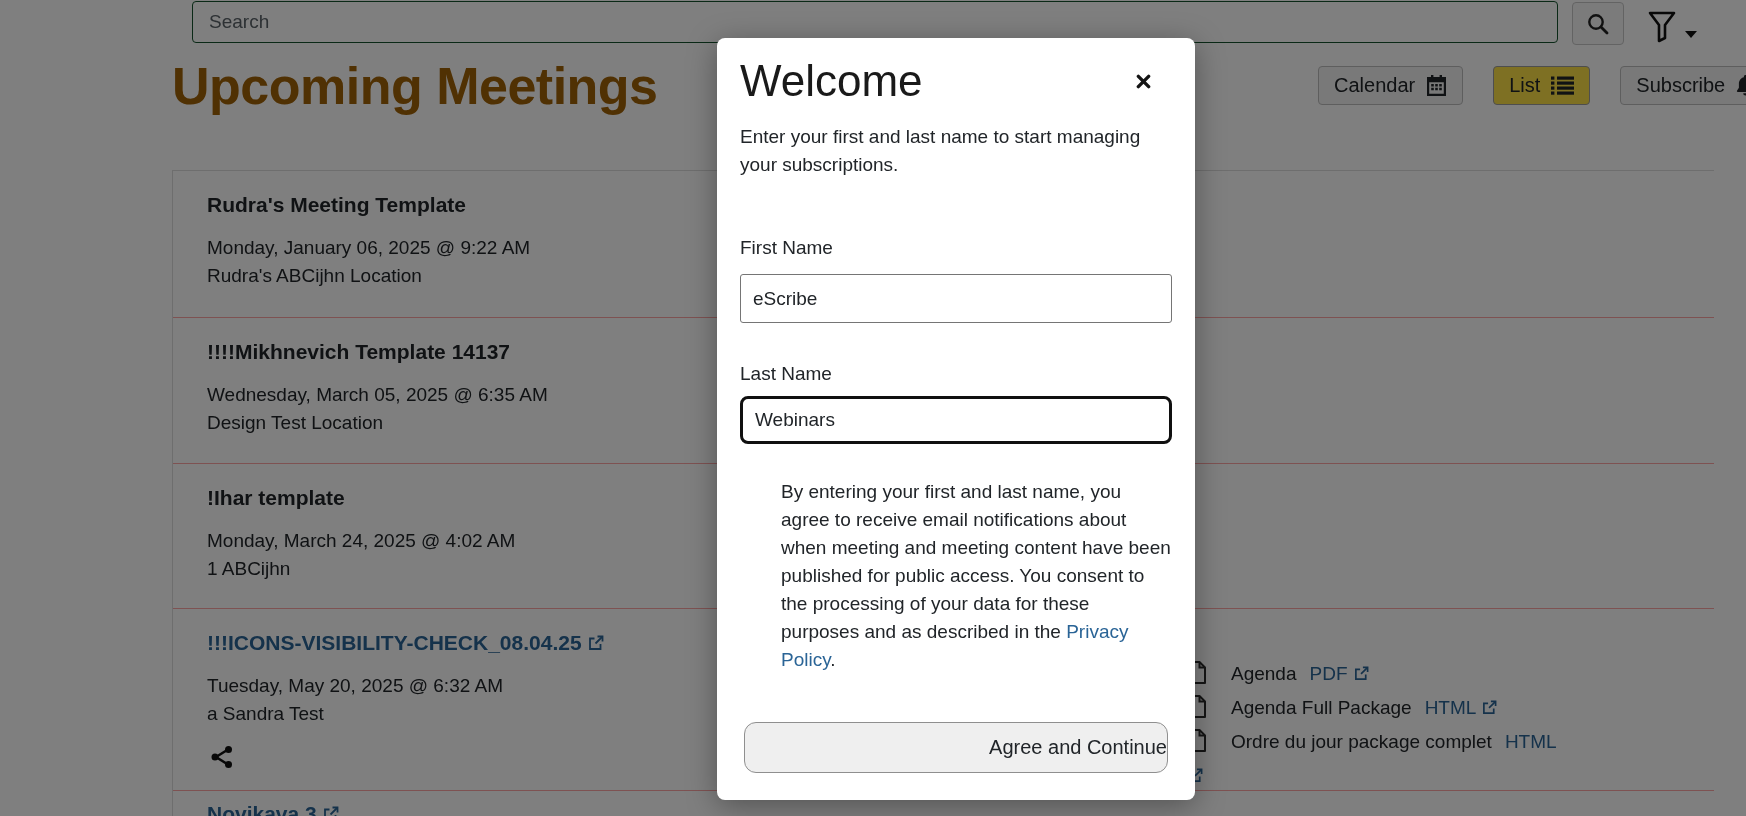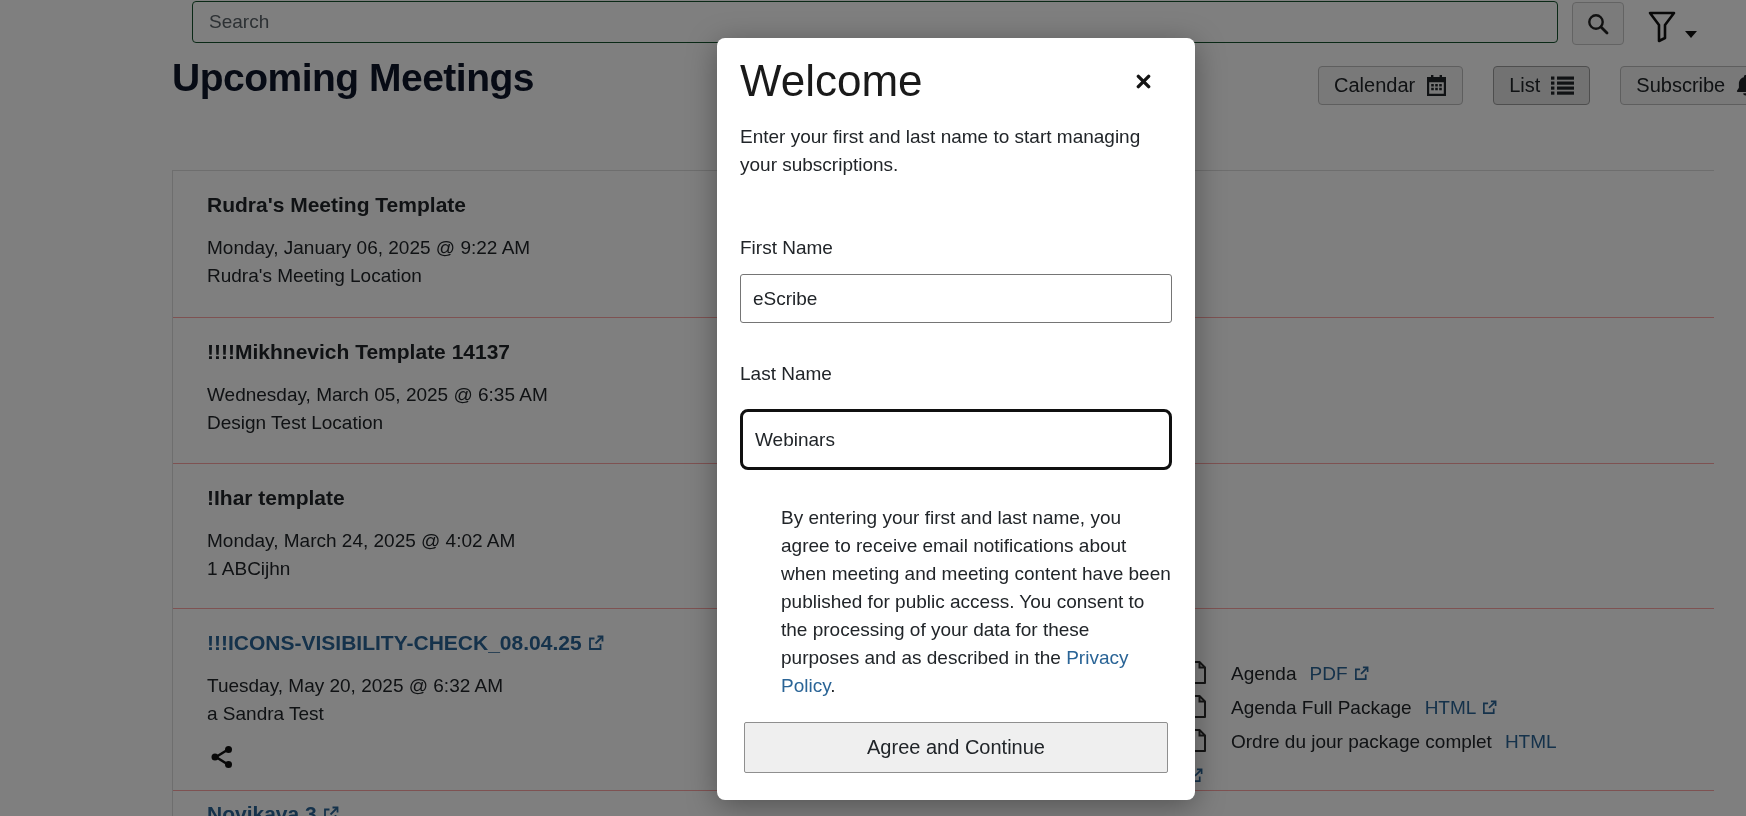--- a/index.html
+++ b/index.html
@@ -34,29 +34,29 @@
   }
   .caret-down {
     width: 0; height: 0; margin-top: 14px;
     border-left: 6px solid transparent; border-right: 6px solid transparent;
     border-top: 7px solid #111;
   }
 
   
   .page-title {
     position: absolute; left: 172px; top: 56px;
-    font-size: 39px; font-weight: 700; color: #0f172a; letter-spacing: -0.5px;
+    font-size: 52px; font-weight: 700; color: #a16207; letter-spacing: -0.5px;
   }
   .view-btns { position: absolute; left: 1318px; top: 66px; display: flex; gap: 30px; }
   .view-btn {
     height: 39px; padding: 10px 15px; display: flex; align-items: center; gap: 11px;
     background: #f2f2f2; border: 1px solid #bdbdbd; border-radius: 4px;
     font-family: inherit; font-size: 20px; color: #212529; cursor: pointer; white-space: nowrap;
   }
-  .view-btn.active { background: #e5e5e5; border-color: #9c9c9c; }
+  .view-btn.active { background: #fde047; border-color: #9c9c9c; }
 
   
   .meeting-list {
     position: absolute; left: 172px; top: 170px; width: 1542px;
     border-top: 1px solid #dcdcdc; border-left: 1px solid #dcdcdc;
   }
   .meeting-item {
     position: relative; border-bottom: 1px solid #fca5a5;
     padding: 22px 0 0 34px;
   }
@@ -99,29 +99,29 @@
     cursor: pointer; color: #141414; padding: 4px;
   }
   .modal-sub { margin-top: 16px; font-size: 19px; line-height: 28px; color: #212529; }
   .field-label { display: block; margin-top: 58px; font-size: 19px; color: #212529; }
   .text-field {
     display: block; width: 100%; margin-top: 15px; height: 49px;
     border: 1px solid #757575; border-radius: 3px; padding: 0 12px;
     font-family: inherit; font-size: 19px; color: #212529; outline: none;
   }
   .text-field.focused {
-    height: 61px; border: 3px solid #101010; border-radius: 8px; margin-top: 24px;
+    height: 48px; border: 3px solid #101010; border-radius: 8px; margin-top: 11px;
   }
   .field-label.second { margin-top: 40px; }
   .consent { margin-top: 34px; font-size: 19px; line-height: 28px; color: #212529; margin-left: 41px; }
   .privacy-link { color: #2a6496; text-decoration: none; cursor: pointer; }
   .agree-btn {
     position: absolute; left: 27px; right: 27px; bottom: 27px; height: 51px;
-    background: #efefef; border: 1px solid #8f8f8f; border-radius: 2px;
-    font-family: inherit; font-size: 20px; color: #212529; cursor: pointer;
+    background: #efefef; border: 1px solid #8f8f8f; border-radius: 12px;
+    font-family: inherit; font-size: 20px; color: #212529; cursor: pointer; text-align: right;
   }
   svg { display: block; }
   .inline-svg { display: inline-block; }
 </style>
 </head>
 <body>
 
 <div class="page">
 
   <input class="search-input" type="text" placeholder="Search" style="">
@@ -178,21 +178,21 @@
         </svg>
       </span>
     </button>
   </div>
 
   <div class="meeting-list">
 
     <div class="meeting-item h1x">
       <div class="meeting-title">Rudra's Meeting Template</div>
       <div class="meeting-meta">Monday, January 06, 2025 @ 9:22 AM</div>
-      <div class="meeting-meta">Rudra's Meeting Location</div>
+      <div class="meeting-meta">Rudra's ABCijhn Location</div>
     </div>
 
     <div class="meeting-item h2x">
       <div class="meeting-title">!!!!Mikhnevich Template 14137</div>
       <div class="meeting-meta">Wednesday, March 05, 2025 @ 6:35 AM</div>
       <div class="meeting-meta">Design Test Location</div>
     </div>
 
     <div class="meeting-item h3x">
       <div class="meeting-title">!Ihar template</div>

